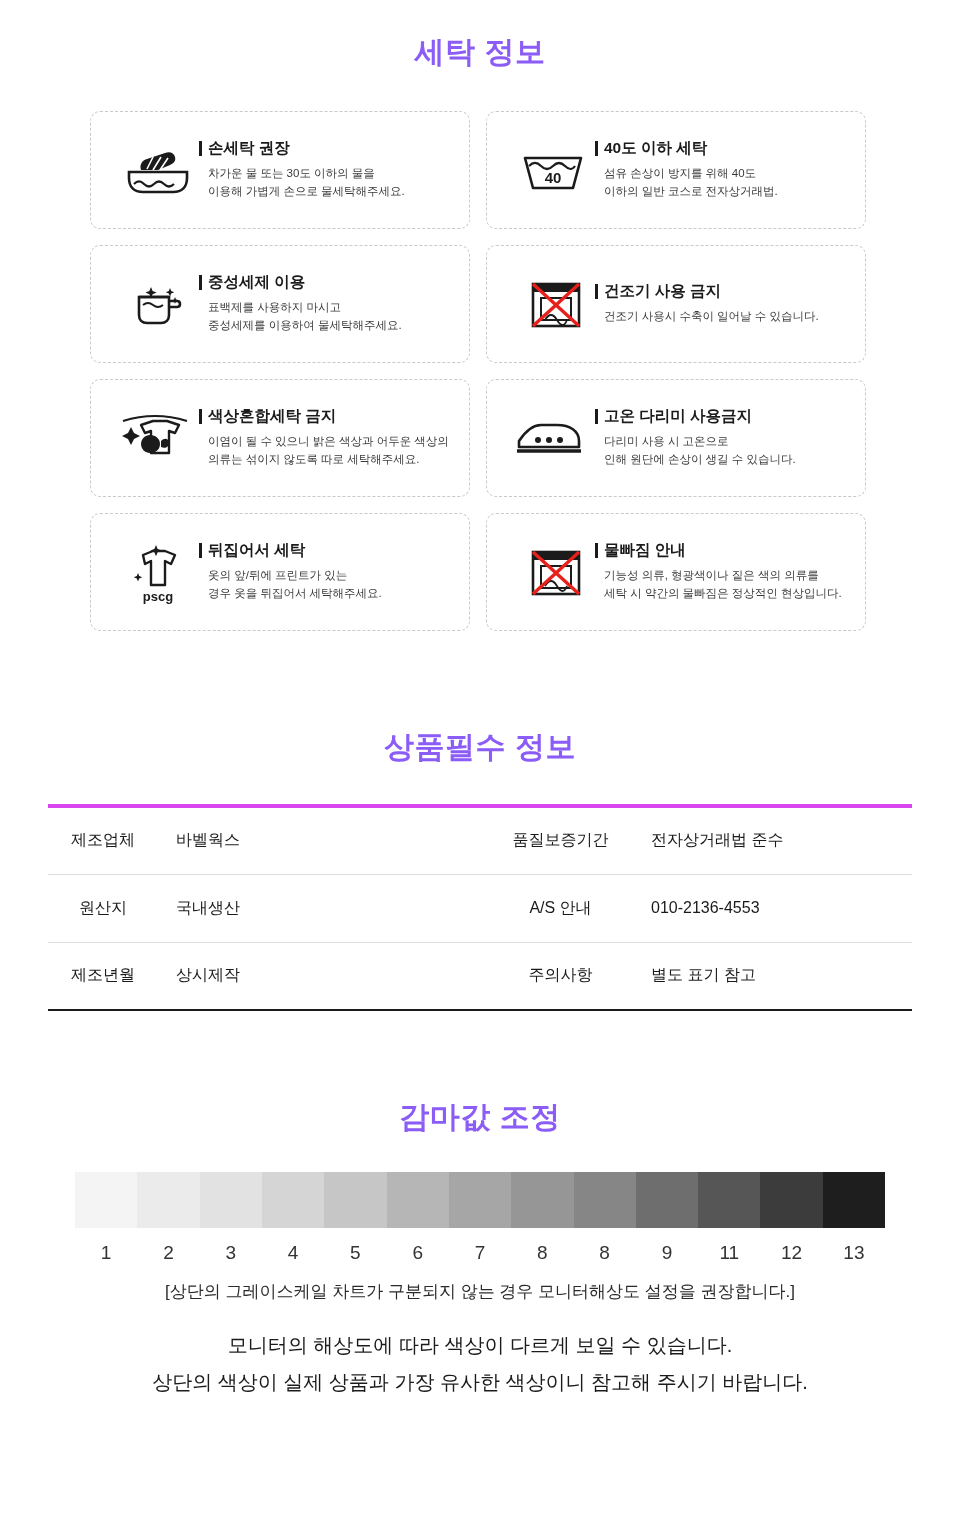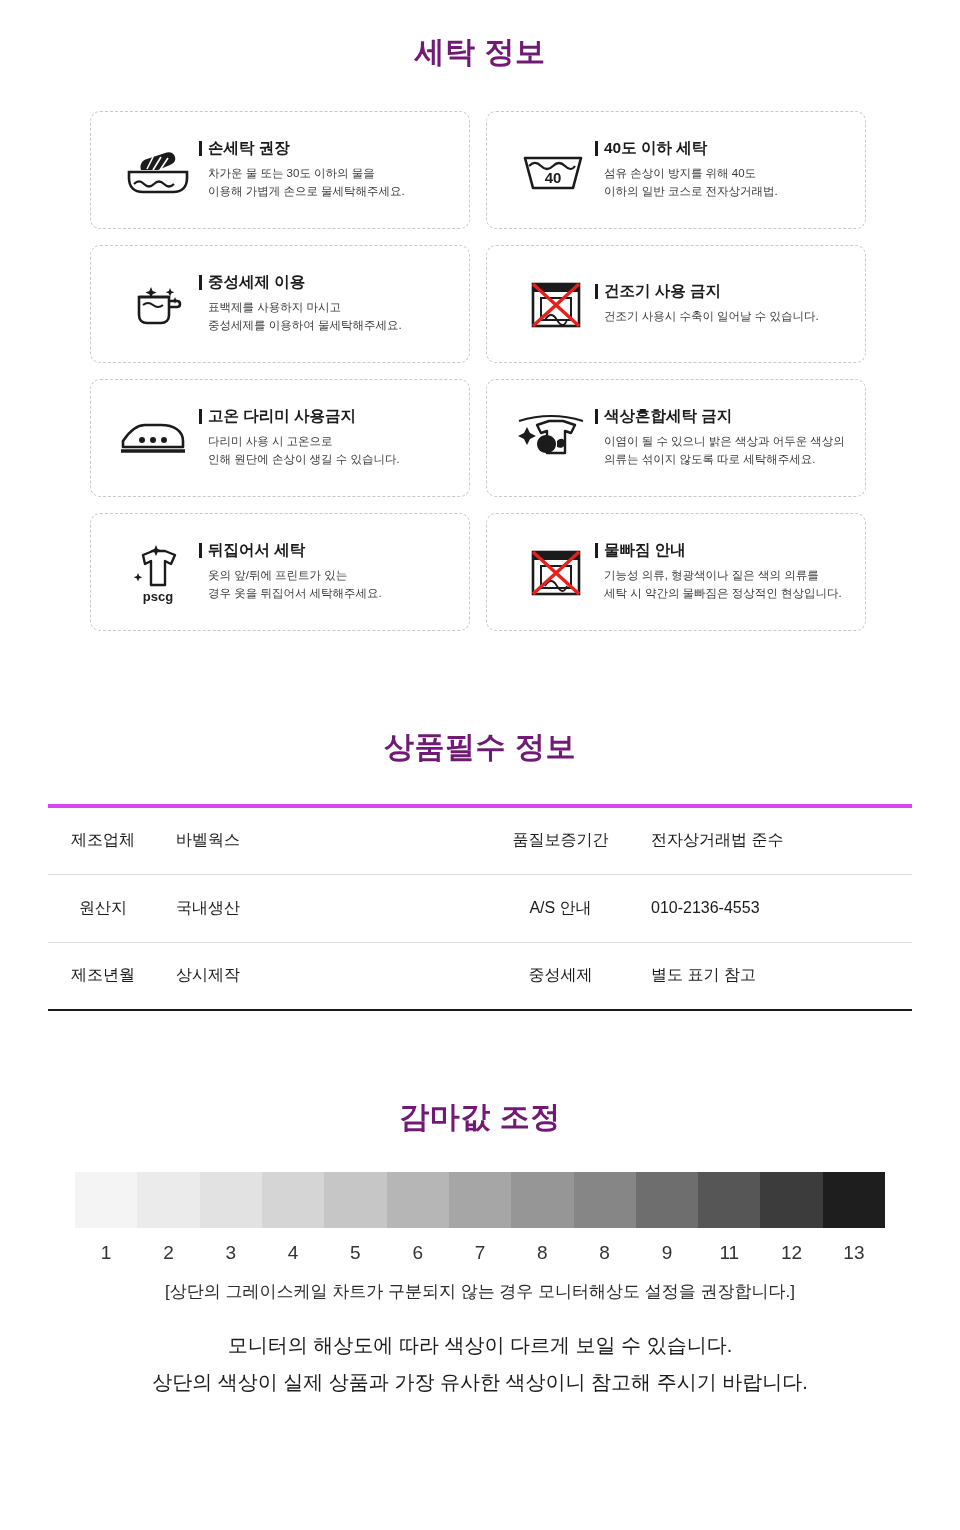--- a/index.html
+++ b/index.html
@@ -16,21 +16,21 @@
     position: relative;
     overflow: hidden;
   }
 
   
   .section-title {
     text-align: center;
     font-size: 30px;
     font-weight: bold;
     letter-spacing: 0.5px;
-    color: #701a75;
+    color: #8b5cf6;
   }
   #title-washing { margin-top: 32px; }
   #title-product { margin-top: 0; }
   #title-gamma { margin-top: 0; }
 
   
   .care-grid {
     margin: 38px auto 0;
     width: 780px;
     display: grid;
@@ -237,55 +237,55 @@
       <div class="care-head">
           <span class="bar"></span>
           <span>건조기 사용 금지</span>
         </div>
       <div class="care-desc">건조기 사용시 수축이 일어날 수 있습니다.</div>
     </div>
   </div>
 
   <div class="care-card">
     <div class="care-icon">
+      <svg width="76" height="62" viewBox="0 0 76 62">
+        <path d="M6 14 q32 -10 64 0" fill="none" stroke="#1b1b1b" stroke-width="2.2"></path>
+        <path d="M24 18 l12 -4 14 0 12 4 -4 8 -6 -2 0 22 -18 0 0 -22 -6 2 z" fill="none" stroke="#1b1b1b" stroke-width="2.4" stroke-linejoin="round"></path>
+        <path d="M33 28 c6 0 10 4 10 9 0 6 -5 9 -10 9 -5 0 -9 -4 -9 -9 0 -5 4 -9 9 -9 z" fill="#1b1b1b"></path>
+        <path d="M44 34 c4 -4 8 -2 8 2 0 4 -4 6 -8 4 z" fill="#1b1b1b"></path>
+        <path d="M14 20 l3 6 6 3 -6 3 -3 6 -3 -6 -6 -3 6 -3 z" fill="#1b1b1b"></path>
+      </svg>
+    </div>
+    <div class="care-text">
+      <div class="care-head">
+          <span class="bar"></span>
+          <span>색상혼합세탁 금지</span>
+        </div>
+      <div class="care-desc">이염이 될 수 있으니 밝은 색상과 어두운 색상의
+의류는 섞이지 않도록 따로 세탁해주세요.</div>
+    </div>
+  </div>
+
+  <div class="care-card">
+    <div class="care-icon">
       <svg width="80" height="50" viewBox="0 0 80 50">
         <path d="M10 34 h60 v-6 c0 -10 -9 -16 -22 -16 h-16 c-9 0 -16 7 -22 16 z" fill="none" stroke="#1b1b1b" stroke-width="2.6" stroke-linejoin="round"></path>
         <path d="M8 38 h64" stroke="#1b1b1b" stroke-width="3.4"></path>
         <circle cx="29" cy="27" r="3" fill="#1b1b1b"></circle>
         <circle cx="40" cy="27" r="3" fill="#1b1b1b"></circle>
         <circle cx="51" cy="27" r="3" fill="#1b1b1b"></circle>
       </svg>
     </div>
     <div class="care-text">
       <div class="care-head">
           <span class="bar"></span>
           <span>고온 다리미 사용금지</span>
         </div>
       <div class="care-desc">다리미 사용 시 고온으로
 인해 원단에 손상이 생길 수 있습니다.</div>
-    </div>
-  </div>
-
-  <div class="care-card">
-    <div class="care-icon">
-      <svg width="76" height="62" viewBox="0 0 76 62">
-        <path d="M6 14 q32 -10 64 0" fill="none" stroke="#1b1b1b" stroke-width="2.2"></path>
-        <path d="M24 18 l12 -4 14 0 12 4 -4 8 -6 -2 0 22 -18 0 0 -22 -6 2 z" fill="none" stroke="#1b1b1b" stroke-width="2.4" stroke-linejoin="round"></path>
-        <path d="M33 28 c6 0 10 4 10 9 0 6 -5 9 -10 9 -5 0 -9 -4 -9 -9 0 -5 4 -9 9 -9 z" fill="#1b1b1b"></path>
-        <path d="M44 34 c4 -4 8 -2 8 2 0 4 -4 6 -8 4 z" fill="#1b1b1b"></path>
-        <path d="M14 20 l3 6 6 3 -6 3 -3 6 -3 -6 -6 -3 6 -3 z" fill="#1b1b1b"></path>
-      </svg>
-    </div>
-    <div class="care-text">
-      <div class="care-head">
-          <span class="bar"></span>
-          <span>색상혼합세탁 금지</span>
-        </div>
-      <div class="care-desc">이염이 될 수 있으니 밝은 색상과 어두운 색상의
-의류는 섞이지 않도록 따로 세탁해주세요.</div>
     </div>
   </div>
 
   <div class="care-card">
     <div class="care-icon">
       <svg width="70" height="66" viewBox="0 0 70 66">
         <path d="M20 16 l10 -4 12 0 10 4 -4 9 -6 -3 0 24 -14 0 0 -24 -6 3 z" fill="none" stroke="#1b1b1b" stroke-width="2.4" stroke-linejoin="round"></path>
         <path d="M33 6 l1.6 4 4 1.6 -4 1.6 -1.6 4 -1.6 -4 -4 -1.6 4 -1.6 z" fill="#1b1b1b"></path>
         <path d="M15 34 l1.2 3 3 1.2 -3 1.2 -1.2 3 -1.2 -3 -3 -1.2 3 -1.2 z" fill="#1b1b1b"></path>
         <text x="35" y="62" font-family="Liberation Sans, sans-serif" font-size="13" font-weight="bold" text-anchor="middle" fill="#1b1b1b">pscg</text>
@@ -336,21 +336,21 @@
     </tr>
     <tr>
       <td class="label">원산지</td>
       <td class="value">국내생산</td>
       <td class="label2">A/S  안내</td>
       <td class="value2">010-2136-4553</td>
     </tr>
     <tr>
       <td class="label">제조년월</td>
       <td class="value">상시제작</td>
-      <td class="label2">중성세제</td>
+      <td class="label2">주의사항</td>
       <td class="value2">별도  표기  참고</td>
     </tr>
   </tbody>
     </table>
 </div>
 
 <div class="section-title" id="title-gamma" style="margin-top:86px;">감마값 조정</div>
 
 <div class="gamma-wrap">
   <div class="gamma-bar" id="gamma-bar">

